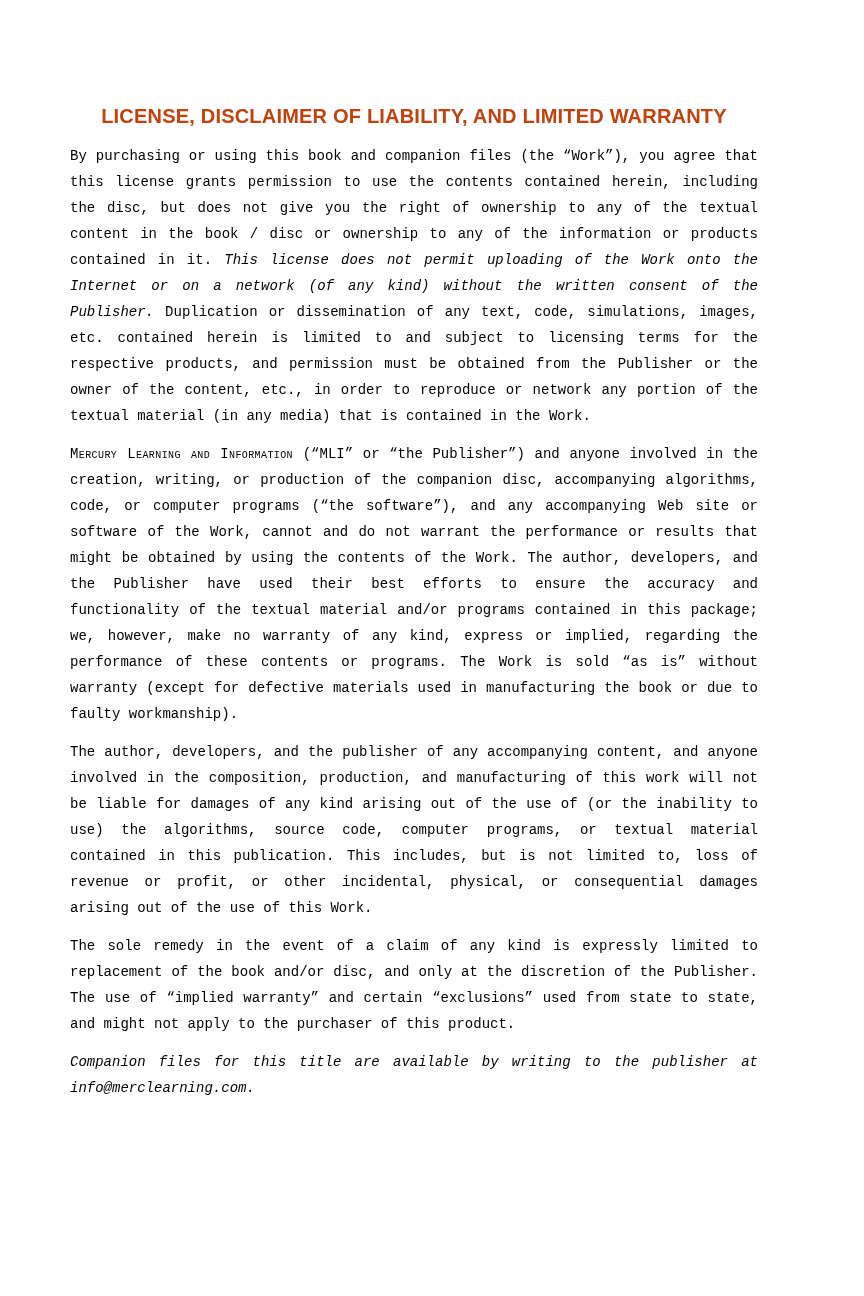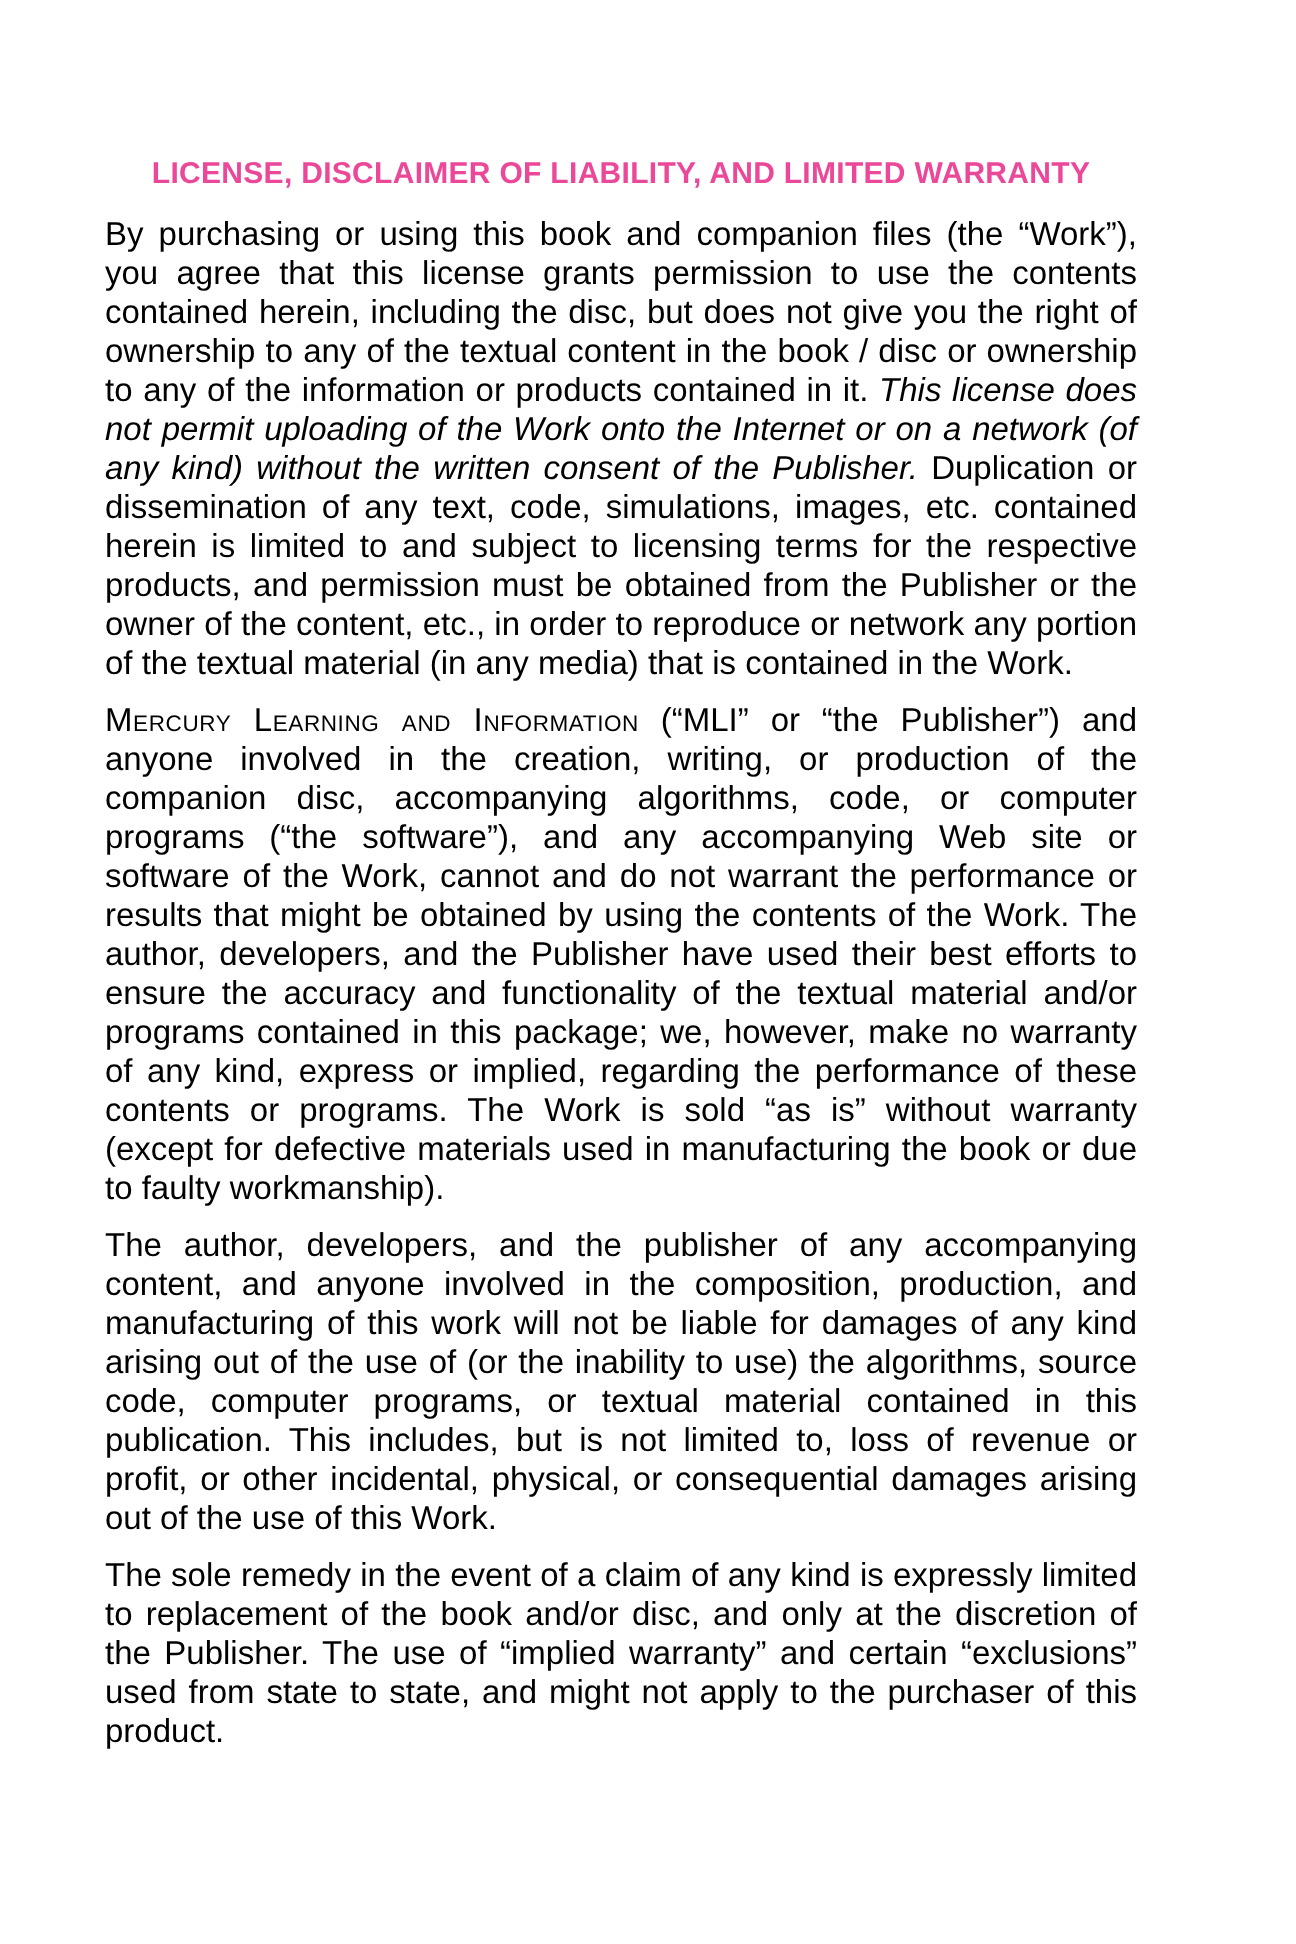--- a/index.html
+++ b/index.html
@@ -20,26 +20,26 @@
     top: 104px;
     width: 688px;
   }
   .title {
     font-family: "Liberation Sans", sans-serif;
     font-weight: 700;
     font-size: 20px;
     line-height: 24px;
     letter-spacing: 0.2px;
     text-align: center;
-    color: #ec4899;
+    color: #c2410c;
     margin: 0 0 15px 0;
   }
   .para {
-    font-family: Liberation Sans, sans-serif;
-    font-size: 22px;
+    font-family: Liberation Mono, monospace;
+    font-size: 14px;
     line-height: 26px;
     color: #000000;
     text-align: justify;
     margin: 0 0 12px 0;
   }
   .para:last-child { margin-bottom: 0; }
   .run-normal { font-style: normal; }
   .run-italic { font-style: italic; }
   .run-smallcaps {
     font-variant: small-caps;
@@ -49,14 +49,15 @@
 </head>
 <body>
 
 <div class="page">
   <div class="content">
     <h1 class="title">LICENSE, DISCLAIMER OF LIABILITY, AND LIMITED WARRANTY</h1>
     <p class="para"><span class="run-normal">By purchasing or using this book and companion files (the “Work”), you agree that this license grants permission to use the contents contained herein, including the disc, but does not give you the right of ownership to any of the textual content in the book / disc or ownership to any of the information or products contained in it. </span><span class="run-italic">This license does not permit uploading of the Work onto the Internet or on a network (of any kind) without the written consent of the Publisher.</span><span class="run-normal"> Duplication or dissemination of any text, code, simulations, images, etc. contained herein is limited to and subject to licensing terms for the respective products, and permission must be obtained from the Publisher or the owner of the content, etc., in order to reproduce or network any portion of the textual material (in any media) that is contained in the Work.</span></p>
     <p class="para"><span class="run-smallcaps">Mercury Learning and Information</span><span class="run-normal"> (“MLI” or “the Publisher”) and anyone involved in the creation, writing, or production of the companion disc, accompanying algorithms, code, or computer programs (“the software”), and any accompanying Web site or software of the Work, cannot and do not warrant the performance or results that might be obtained by using the contents of the Work. The author, developers, and the Publisher have used their best efforts to ensure the accuracy and functionality of the textual material and/or programs contained in this package; we, however, make no warranty of any kind, express or implied, regarding the performance of these contents or programs. The Work is sold “as is” without warranty (except for defective materials used in manufacturing the book or due to faulty workmanship).</span></p>
     <p class="para"><span class="run-normal">The author, developers, and the publisher of any accompanying content, and anyone involved in the composition, production, and manufacturing of this work will not be liable for damages of any kind arising out of the use of (or the inability to use) the algorithms, source code, computer programs, or textual material contained in this publication. This includes, but is not limited to, loss of revenue or profit, or other incidental, physical, or consequential damages arising out of the use of this Work.</span></p>
     <p class="para"><span class="run-normal">The sole remedy in the event of a claim of any kind is expressly limited to replacement of the book and/or disc, and only at the discretion of the Publisher. The use of “implied warranty” and certain “exclusions” used from state to state, and might not apply to the purchaser of this product.</span></p>
+    <p class="para"><span class="run-italic">Companion files for this title are available by writing to the publisher at info@merclearning.com.</span></p>
   </div>
 </div>
 
 </body></html>

